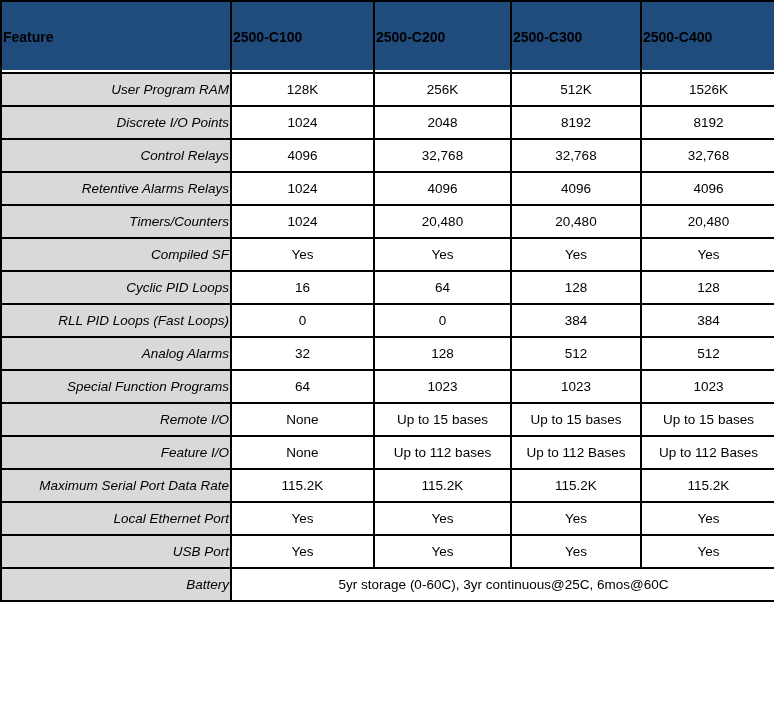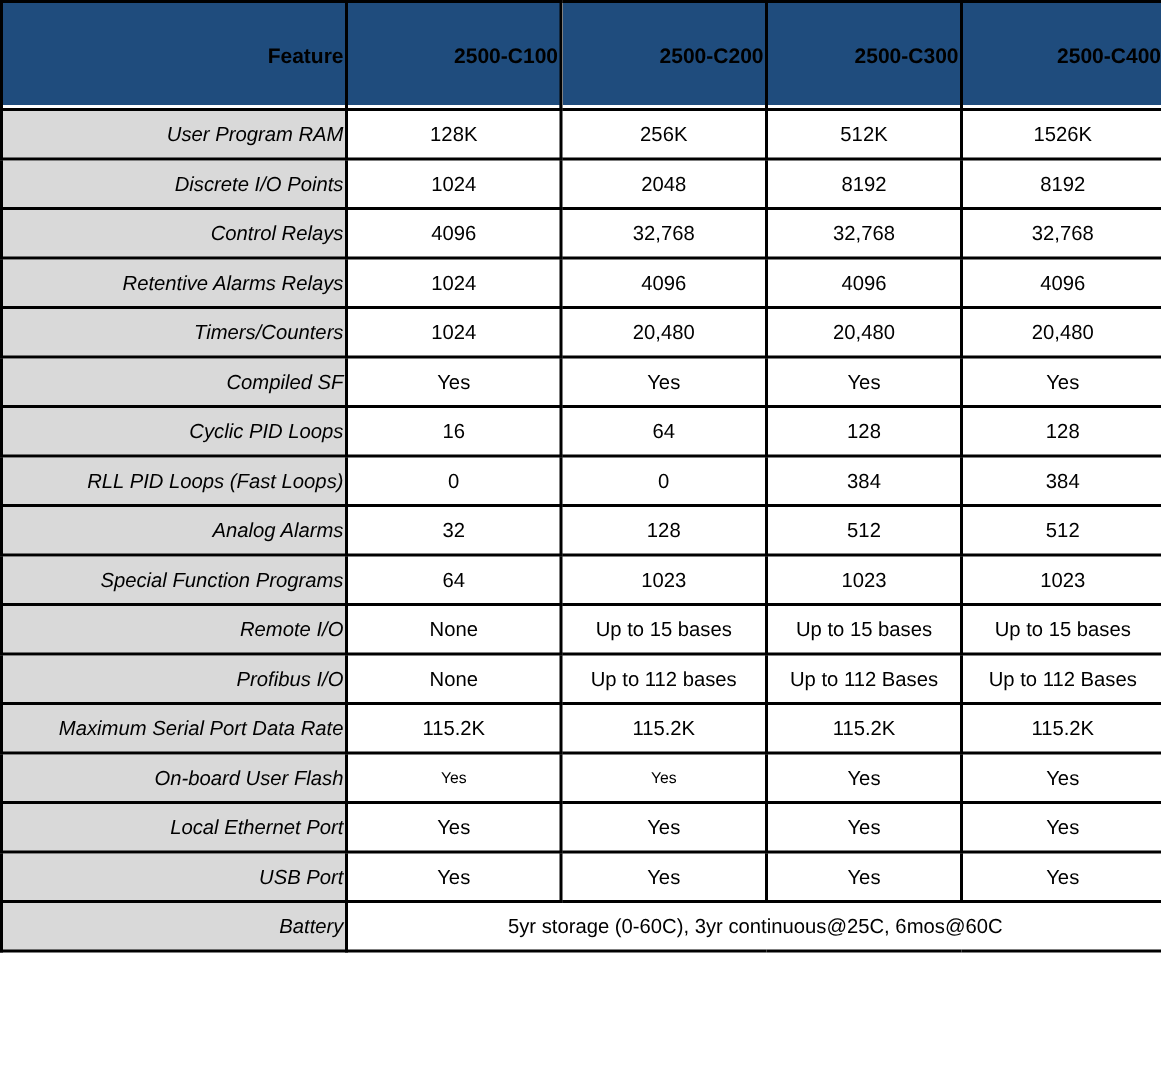--- a/index.html
+++ b/index.html
@@ -39,21 +39,21 @@
   table.compare th:last-child,
   table.compare td:last-child { border-right: none; }
   table.compare { border-left: 2px solid var(--border); border-bottom: 2px solid var(--border); }
 
   thead th {
     height: 72px;
     background: var(--header-bg);
     color: var(--header-text);
     font-weight: bold;
     font-size: 14px;
-    text-align: right;
+    text-align: left;
     vertical-align: middle;
     
     box-shadow: inset 0 -2px 0 #FFFFFF;
   }
   tbody td { height: 33px; vertical-align: middle; background: var(--value-bg); }
   td.feature {
     background: var(--feature-bg);
     font-style: italic;
     font-size: 13.5px;
     text-align: right;
@@ -159,39 +159,32 @@
           <td class="value">1023</td>
         </tr>
         <tr>
           <td class="feature">Remote I/O</td>
           <td class="value">None</td>
           <td class="value">Up to 15 bases</td>
           <td class="value">Up to 15 bases</td>
           <td class="value">Up to 15 bases</td>
         </tr>
         <tr>
-          <td class="feature">Profibus I/O</td>
+          <td class="feature">Feature I/O</td>
           <td class="value">None</td>
           <td class="value">Up to 112 bases</td>
           <td class="value">Up to 112 Bases</td>
           <td class="value">Up to 112 Bases</td>
         </tr>
         <tr>
           <td class="feature">Maximum Serial Port Data Rate</td>
           <td class="value">115.2K</td>
           <td class="value">115.2K</td>
           <td class="value">115.2K</td>
           <td class="value">115.2K</td>
-        </tr>
-        <tr>
-          <td class="feature">On-board User Flash</td>
-          <td class="value small">Yes</td>
-          <td class="value small">Yes</td>
-          <td class="value">Yes</td>
-          <td class="value">Yes</td>
         </tr>
         <tr>
           <td class="feature">Local Ethernet Port</td>
           <td class="value">Yes</td>
           <td class="value">Yes</td>
           <td class="value">Yes</td>
           <td class="value">Yes</td>
         </tr>
         <tr>
           <td class="feature">USB Port</td>

